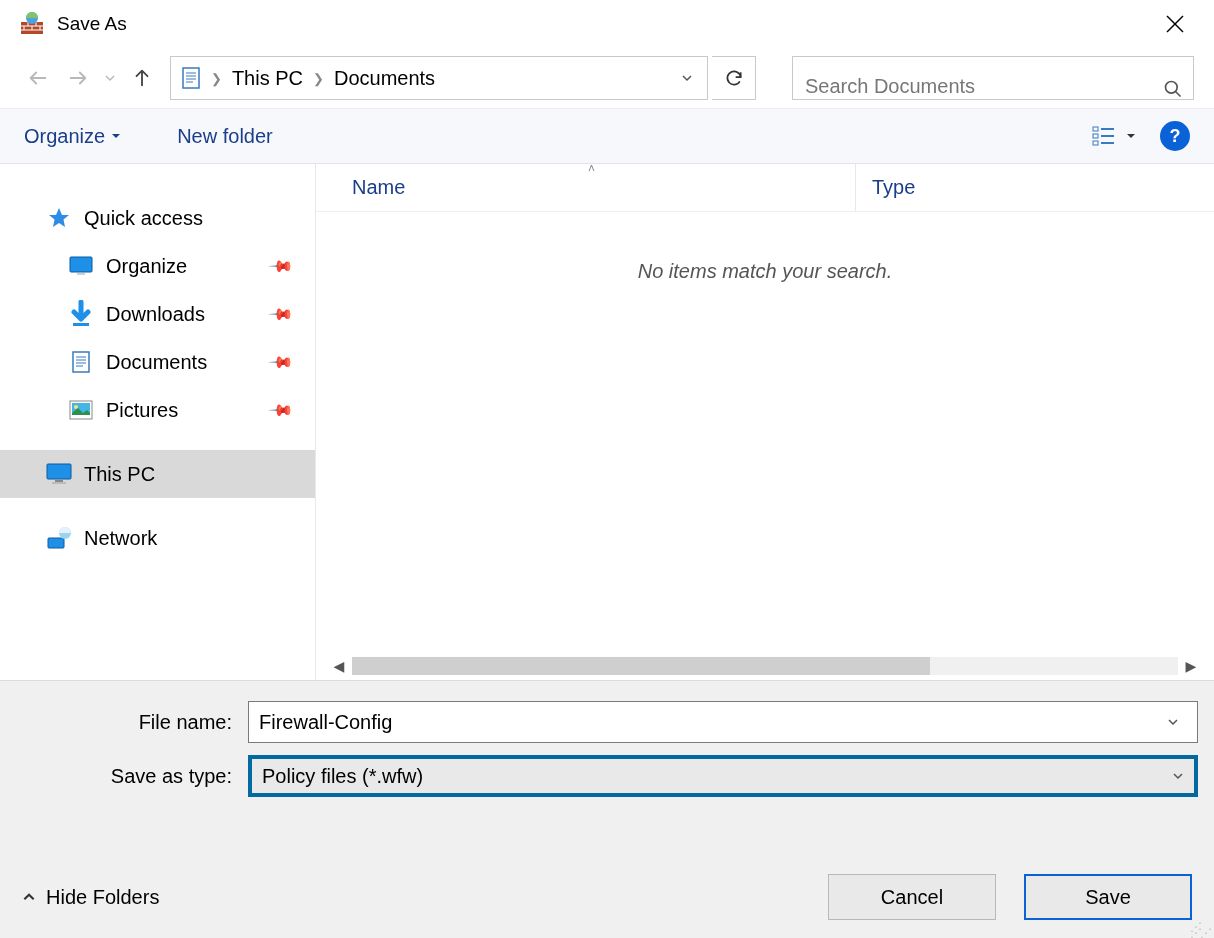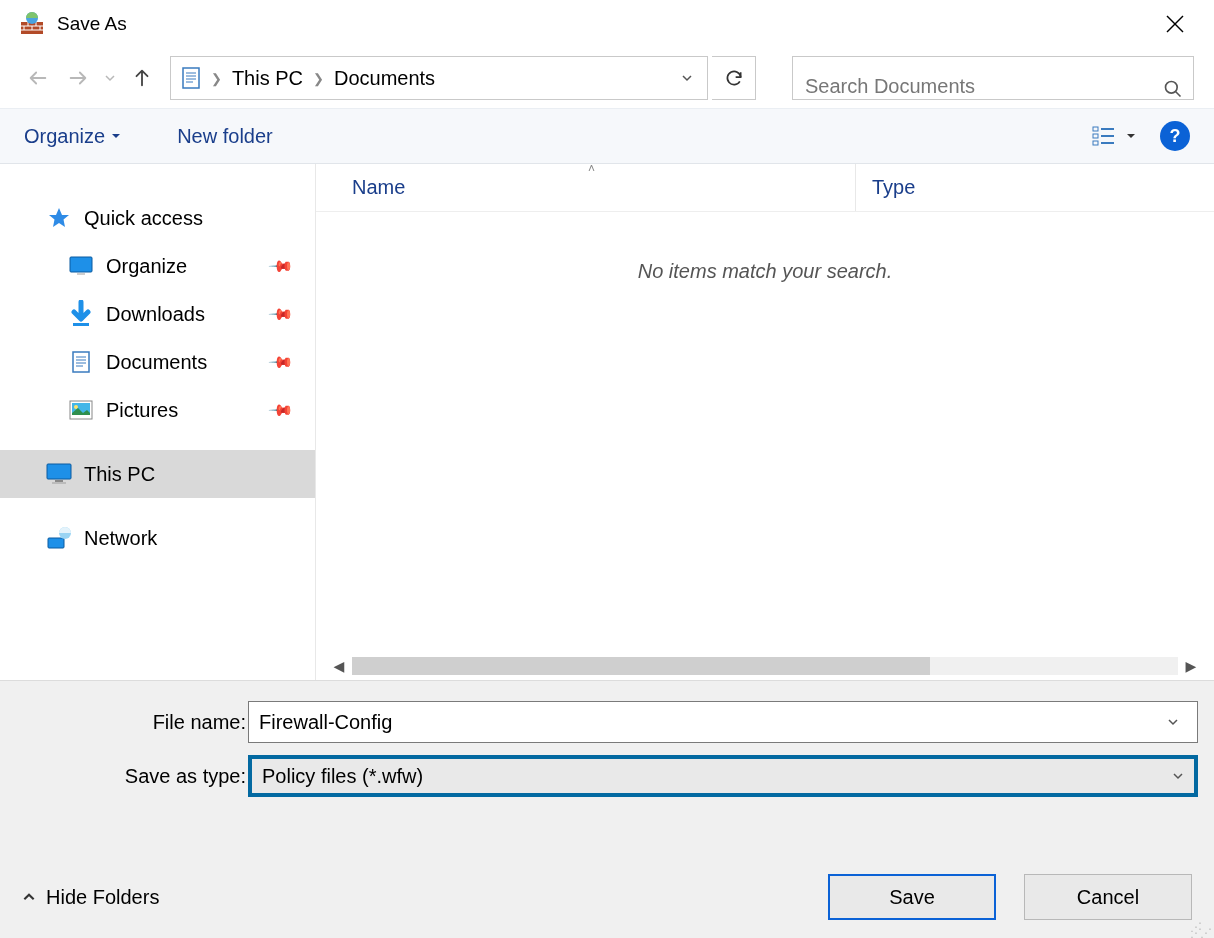--- a/index.html
+++ b/index.html
@@ -54,21 +54,21 @@
   .empty-msg { text-align:center; color:#555; font-size:20px; padding-top:48px;font-style:italic; }
   .file-spacer { flex:1; }
   .hscroll { height:28px; display:flex; align-items:center; padding:0 10px; }
   .hscroll .arrow { width:26px; text-align:center; color:#555; cursor:pointer; font-size:14px;}
   .hscroll .track { flex:1; height:18px; background:#f0f0f0; position:relative; }
   .hscroll .thumb { position:absolute; left:0; top:0; height:100%; width:70%; background:#cfcfcf; }
 
   
   .form-area { background:#f0f0f0; border-top:1px solid #dcdcdc; padding:20px 16px 0 16px; height:258px; position:relative; }
   .form-row { display:flex; align-items:center; margin-bottom:12px; }
-  .form-label { width:232px; text-align:right; padding-right:2px; font-size:20px; }
+  .form-label { width:232px; text-align:right; padding-right:16px; font-size:20px; }
   .fn-wrap { flex:1; height:42px; border:1px solid #7a7a7a; background:#fff; display:flex; align-items:center; }
   .fn-wrap input { border:none; outline:none; flex:1; padding:0 10px; font-size:20px; background:transparent; }
   .fn-wrap .dd { width:30px; text-align:center; color:#555; cursor:pointer; }
   .type-wrap { flex:1; height:42px; border:4px solid #0369a1; background:#e9e9e9; display:flex; align-items:center; padding:0 10px; cursor:pointer; }
   .type-wrap .val { flex:1; font-size:20px; }
   .type-wrap .dd { color:#555; }
 
   .bottom-row { position:absolute; left:0; right:0; bottom:18px; display:flex; align-items:center; padding:0 22px; }
   .hide-folders { display:flex; align-items:center; gap:10px; font-size:20px; cursor:pointer;text-align:center; }
   .btn { width:168px; height:46px; border:1px solid #b8b8b8; background:#e9e9e9; display:flex; align-items:center; justify-content:center; font-size:20px; cursor:pointer; margin-left:28px; }
@@ -328,17 +328,17 @@
   </div>
 
   <div class="bottom-row">
     <span class="hide-folders">
       <svg width="14" height="14" viewBox="0 0 12 12">
           <path d="M2 8l4-4 4 4" stroke="#333" stroke-width="1.8" fill="none"></path>
         </svg>
       <span>Hide Folders</span>
     </span>
     <span class="btn-spacer"></span>
+    <span class="btn">Cancel</span>
     <span class="btn primary">Save</span>
-    <span class="btn">Cancel</span>
   </div>
   <div class="resize-grip">⋰<br>⋰⋰</div>
 </div>
 
 </body></html>

